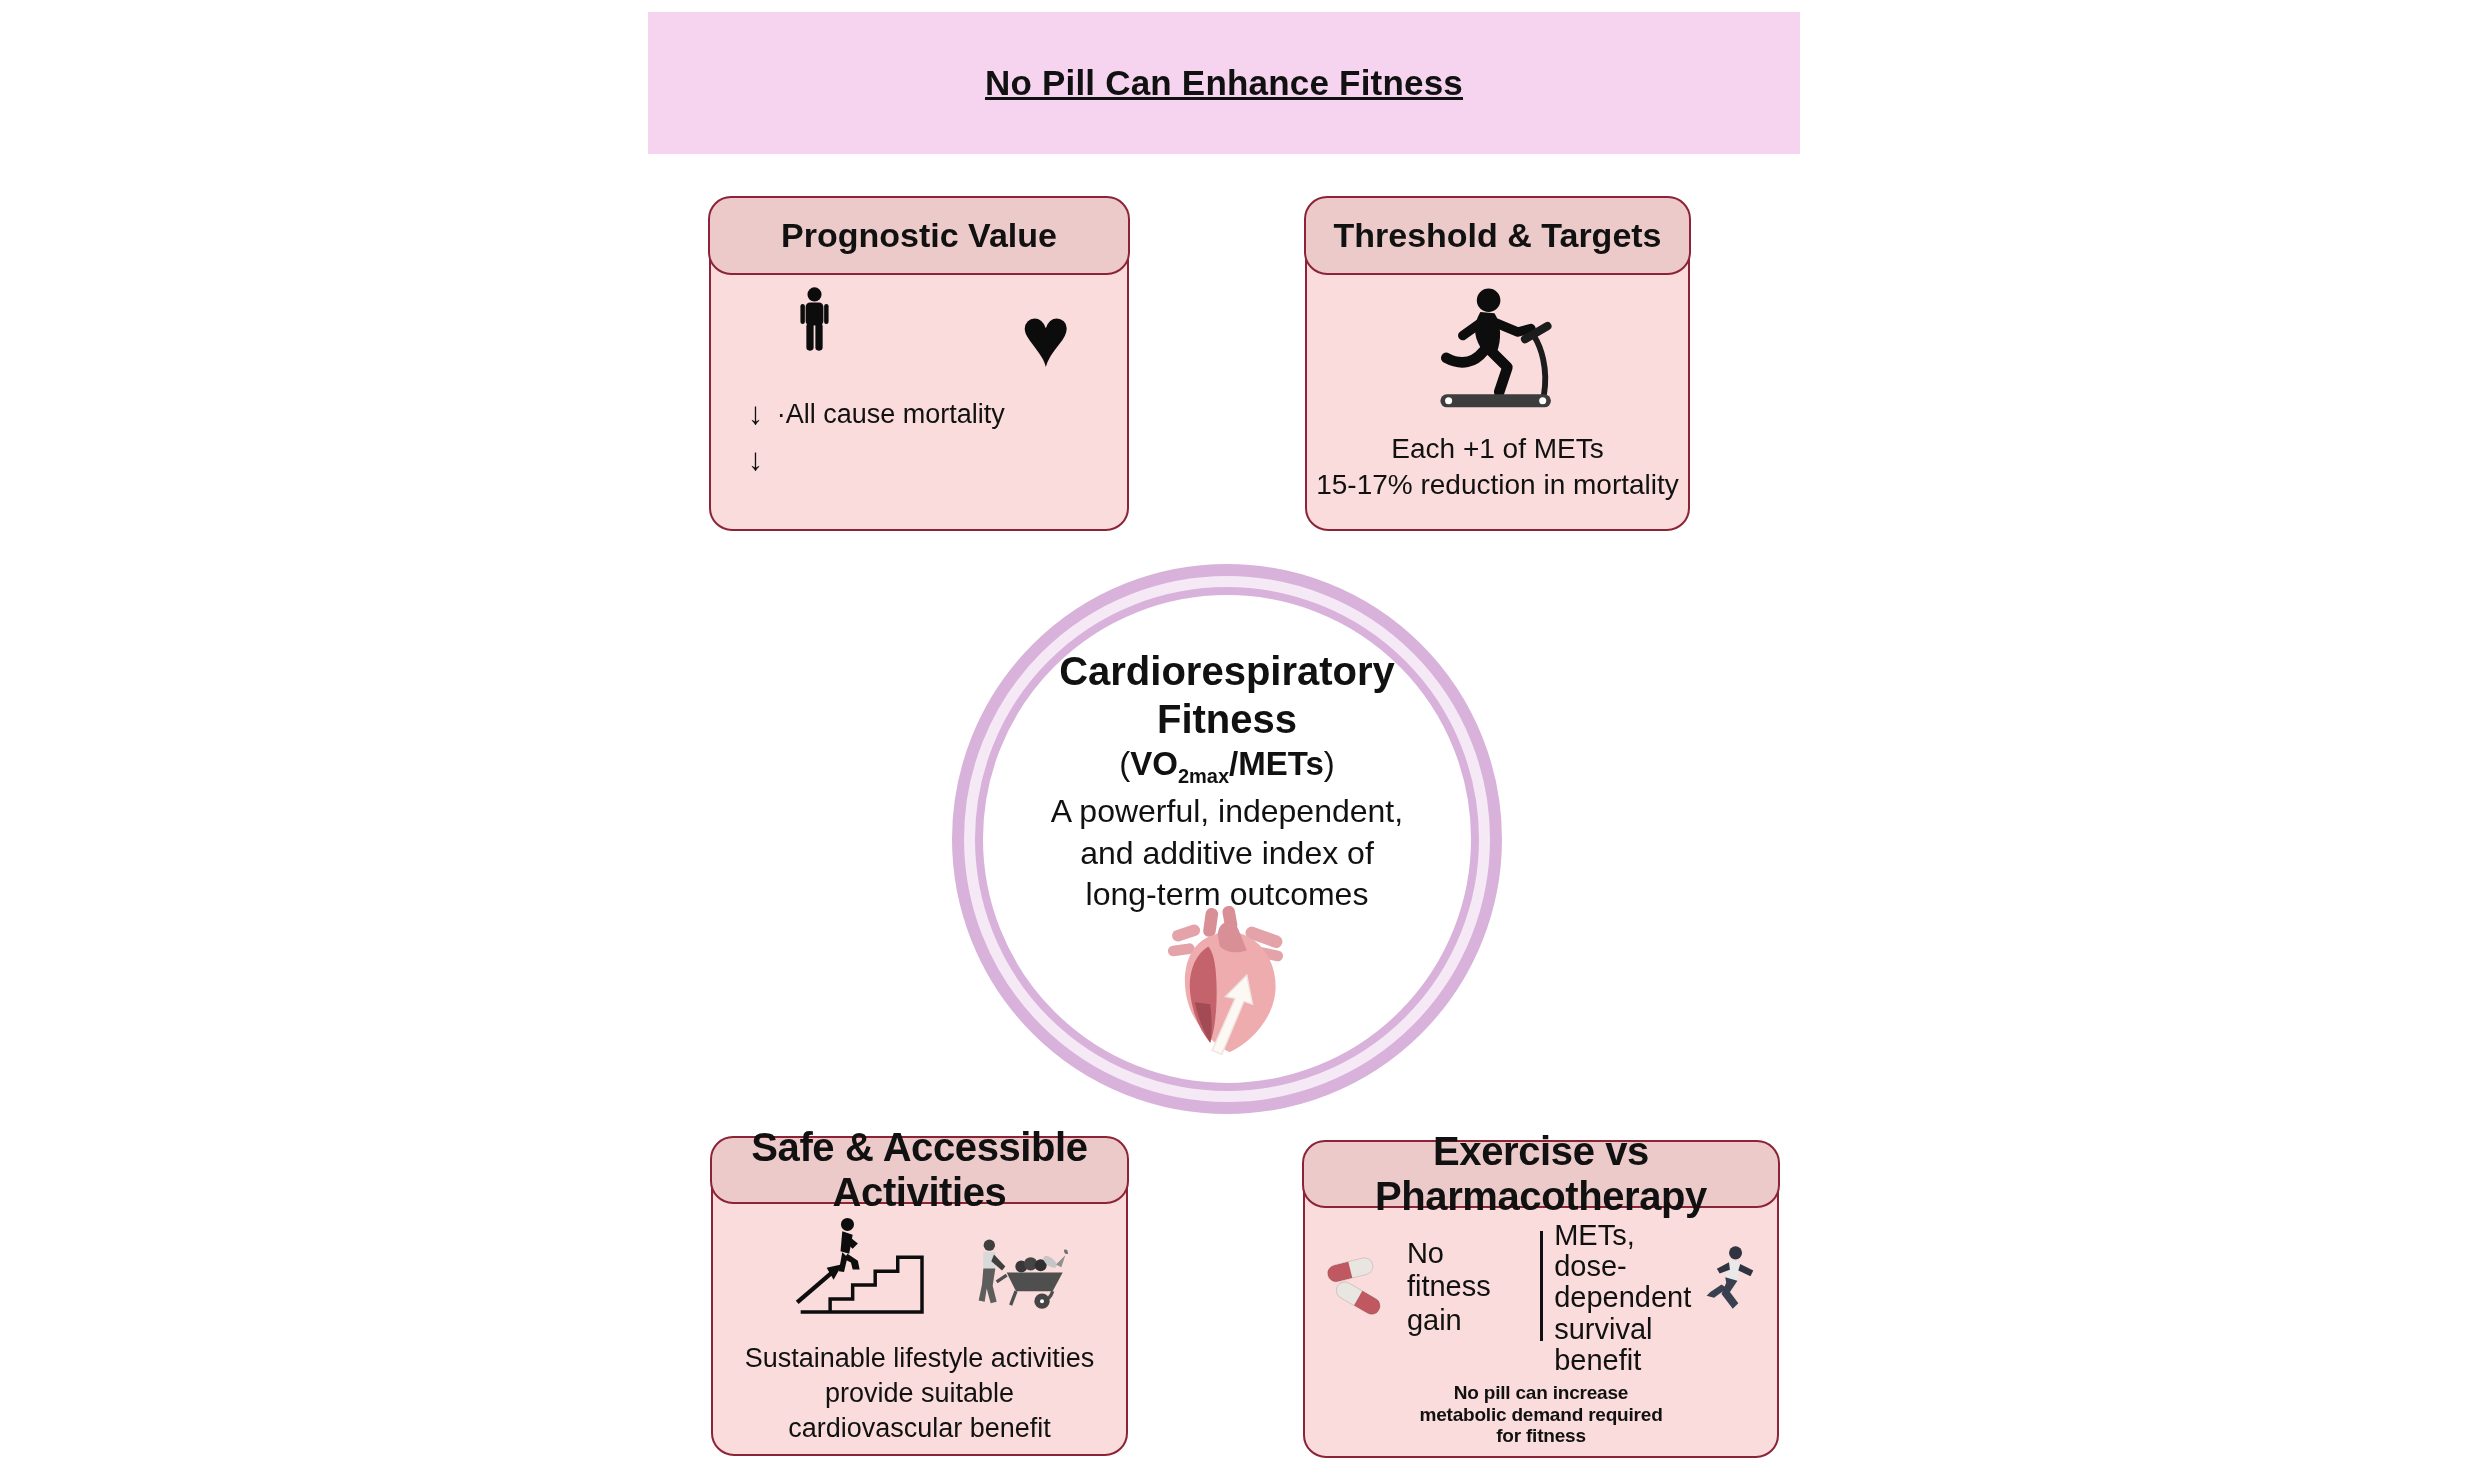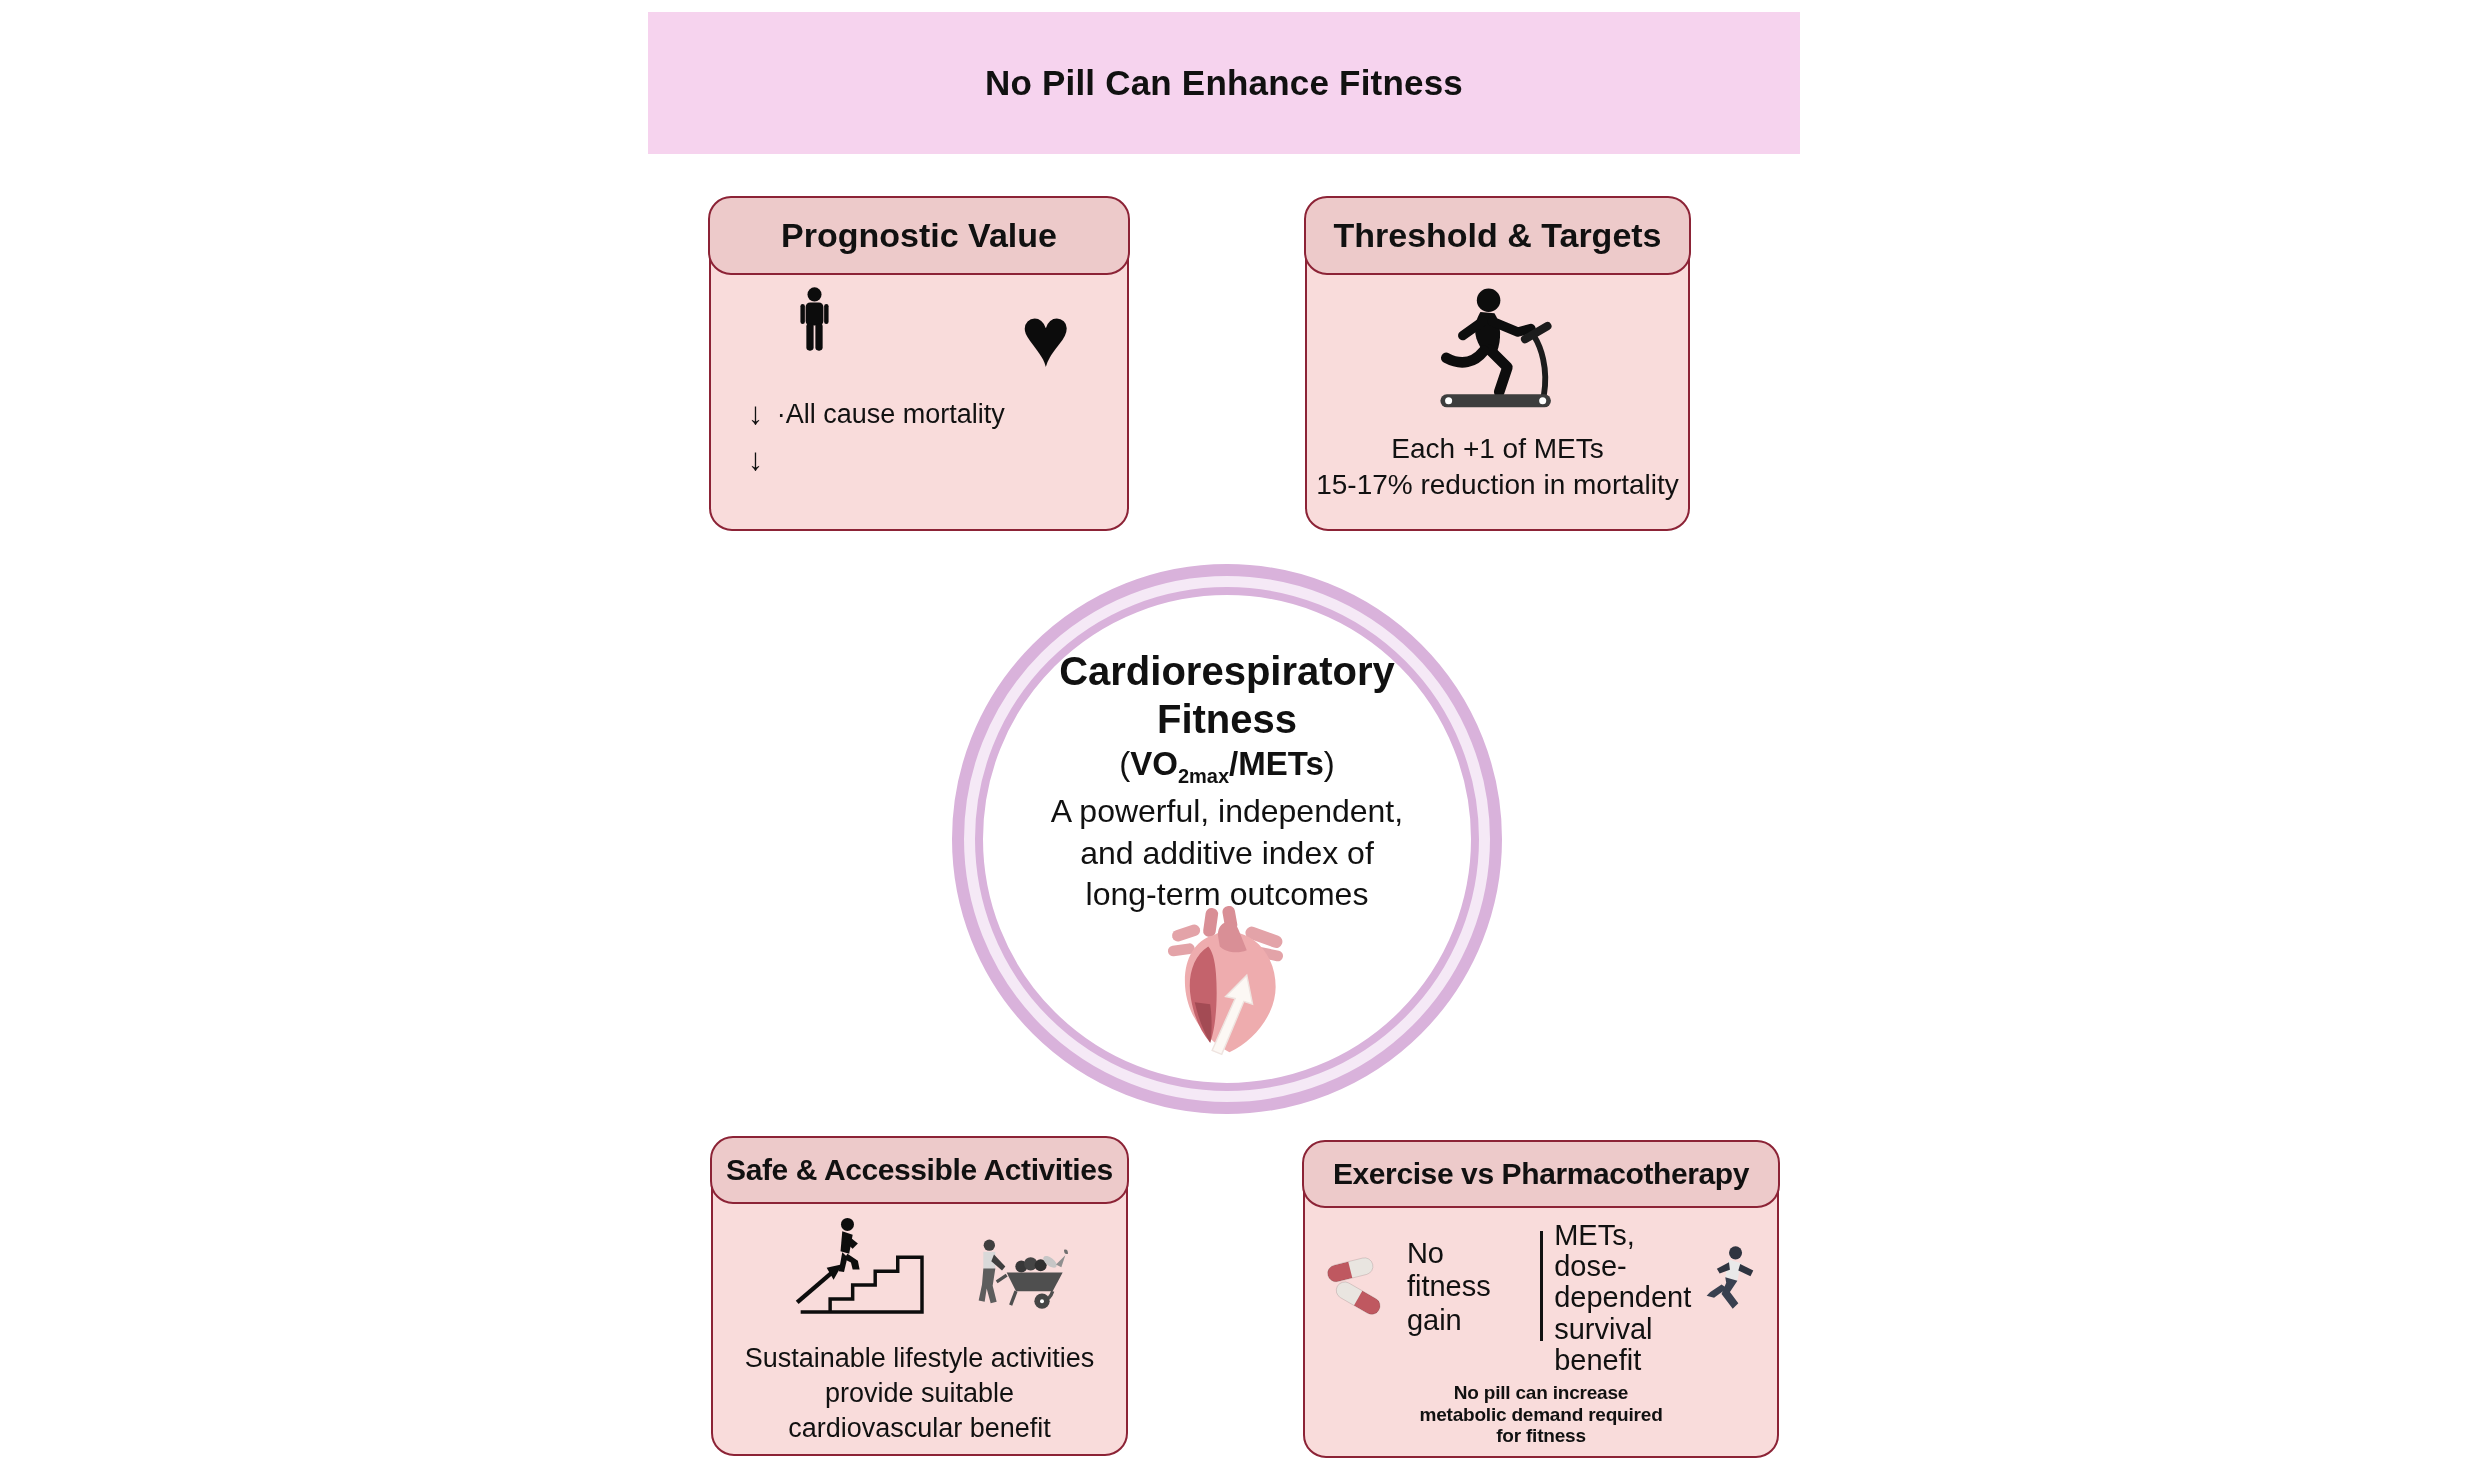--- a/index.html
+++ b/index.html
@@ -7,38 +7,38 @@
     width:2472px;height:1483px;position:relative;overflow:hidden;
     font-family:"Liberation Sans", sans-serif;color:#111111;
   }
   .abs{position:absolute;box-sizing:border-box;}
 
   
   #banner{
     left:648px;top:11.6px;width:1152px;height:142px;
     background:#f6d3ee;display:flex;align-items:center;justify-content:center;
   }
-  #banner .banner-title{font-size:35px;font-weight:700;letter-spacing:0.2px;}
+  #banner .banner-title{font-size:35px;font-weight:700;letter-spacing:0.2px;text-decoration:underline;}
 
   
   .card{
     background:#f9dcdb;border:2.9px solid #8c2336;border-radius:23px;
   }
   .card-header{
     box-sizing:border-box;margin:-2.9px -2.9px 4px -2.9px;
     background:#edcaca;border:2.9px solid #8c2336;border-radius:23px;
     display:flex;align-items:center;justify-content:center;
     font-weight:700;text-align:center;
   }
   #card-prognostic{left:709px;top:197px;width:420px;height:334px;}
   #card-threshold {left:1305px;top:197px;width:385px;height:334px;}
   #card-activities{left:711px;top:1137px;width:417px;height:319px;}
   #card-pharma    {left:1303px;top:1141px;width:476px;height:317px;}
   #card-prognostic .card-header,#card-threshold .card-header{height:79px;font-size:34px;}
-  #card-activities .card-header,#card-pharma .card-header{height:68px;font-size:30px;letter-spacing:-0.4px;}
+  #card-activities .card-header,#card-pharma .card-header{height:68px;font-size:40px;letter-spacing:-0.4px;}
 
   
   .prog-icons{display:flex;justify-content:space-between;align-items:flex-start;
               padding:7.7px 56px 0 83px;}
   .heart-glyph{font-size:85px;line-height:62px;margin-top:19.3px;color:#0c0c0c;}
   .prog-list{margin-top:29px;padding-left:33px;display:flex;flex-direction:column;gap:11.6px;}
   .prog-item{display:flex;align-items:center;gap:9.7px;font-size:27px;line-height:1.12;}
   .prog-item .darr{font-size:31px;width:23px;flex:0 0 auto;text-align:center;}
   .prog-item .itext{max-width:338px;}
 

